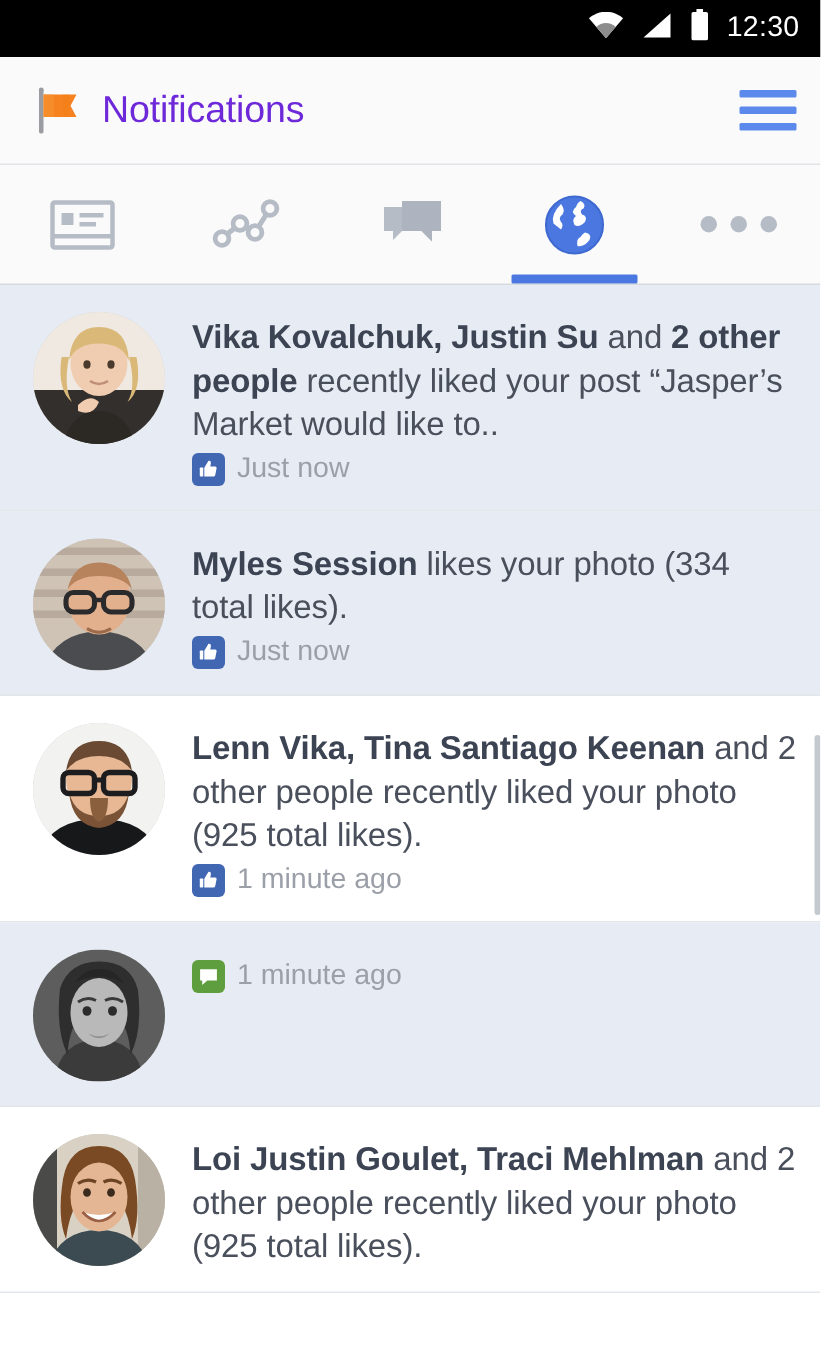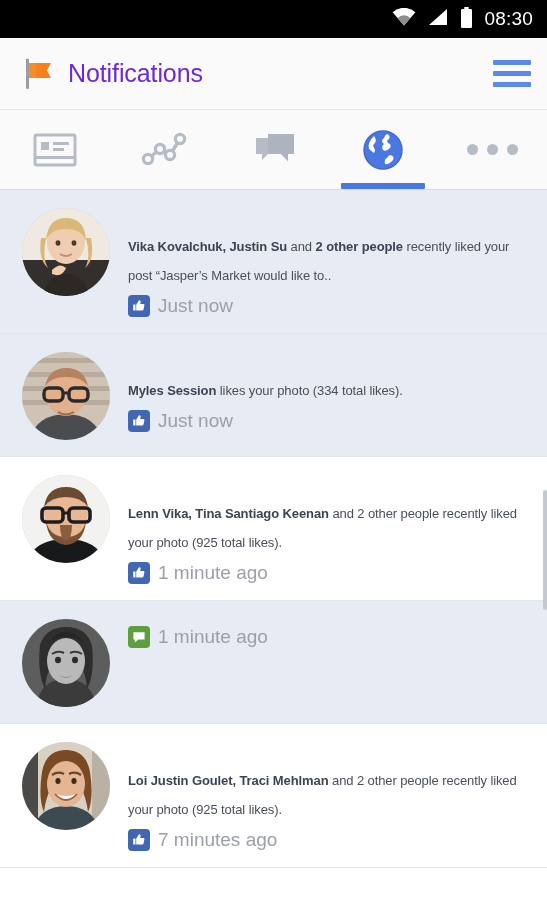--- a/index.html
+++ b/index.html
@@ -78,23 +78,22 @@
   .notif.unread { background: #e7ebf3; }
   .avatar {
     width: 88px; height: 88px; border-radius: 50%;
     flex: 0 0 auto; margin-right: 18px;
     overflow: hidden; position: relative;
     background: #c9ccd1;
   }
   .avatar svg { display: block; width: 100%; height: 100%; }
   .notif-body { flex: 1 1 auto; min-width: 0; padding-top: 2px; }
   .notif-text {
-    font-size: 13px; line-height: 29px; color: #4a4f5c;
+    font-size: 22px; line-height: 29px; color: #4a4f5c;
     letter-spacing: -.1px;
-    margin-top: 22px;
   }
   .notif-text b { font-weight: 700; color: #3c4453; }
   .meta {
     display: flex; align-items: center; gap: 8px; margin-top: 5px;
   }
   .meta-label { font-size: 19px; color: #9b9fa8; text-align: center; }
   .badge {
     width: 22px; height: 22px; border-radius: 4px;
     flex: 0 0 auto; display: flex;
     align-items: center; justify-content: center;
@@ -123,21 +122,21 @@
     <svg width="22" height="18" viewBox="0 0 22 18">
       <path d="M20 1 L20 17 L2 17 Z" fill="#ffffff"></path>
     </svg>
   </span>
   <span class="si">
     <svg width="13" height="21" viewBox="0 0 13 21">
       <rect x="4.3" y="0" width="4.4" height="2" fill="#ffffff"></rect>
       <rect x="1" y="2" width="11" height="19" rx="1.2" fill="#ffffff"></rect>
     </svg>
   </span>
-  <span class="status-clock">08:30</span>
+  <span class="status-clock">12:30</span>
 </div>
 
 <div class="app-header">
   <span class="flag-icon">
     <svg viewBox="0 0 34 34" width="34" height="34">
       <rect x="4" y="2" width="3" height="30" rx="1.2" fill="#9a9ca1"></rect>
       <circle cx="5.5" cy="3" r="1.6" fill="#9a9ca1"></circle>
       <path d="M7 6 L29 6 L25 13.5 L29 21 L7 21 Z" fill="#f5821f"></path>
       <path d="M7 6 L14 6 L14 21 L7 21 Z" fill="#f79233" opacity=".65"></path>
       <path d="M20 6 L24 6 L24 21 L20 21 Z" fill="#ef7d12" opacity=".4"></path>
@@ -334,24 +333,15 @@
      <ellipse cx="36" cy="39" rx="2.6" ry="2.9" fill="#3a2b1d"></ellipse>
      <ellipse cx="52" cy="39" rx="2.6" ry="2.9" fill="#3a2b1d"></ellipse>
      <path d="M30 33 q6 -4 12 -1" stroke="#6b4423" stroke-width="2.2" fill="none"></path>
      <path d="M47 32 q6 -3 12 1" stroke="#6b4423" stroke-width="2.2" fill="none"></path>
      <path d="M33 52 q11 12 22 0 q-11 4 -22 0z" fill="#ffffff"></path>
      <path d="M33 52 q11 12 22 0" stroke="#9a5f45" stroke-width="1.8" fill="none"></path>
         </svg>
       </div>
       <div class="notif-body">
         <div class="notif-text"><b>Loi Justin Goulet, Traci Mehlman</b><span> and 2 other people recently liked your photo (925 total likes).</span></div>
-        <div class="meta">
-          <span class="badge like">
-            <svg width="14" height="14" viewBox="0 0 14 14">
-      <path d="M4.2 5.8 L7 1.2 q1.8 -.3 1.6 1.6 L8.2 5 h3.2 q1.2 0 1 1.2 l-.9 4.4 q-.2 1 -1.3 1 H4.2 z" fill="#fff"></path>
-      <rect x="1.2" y="5.6" width="2.3" height="6" rx=".5" fill="#fff"></rect>
-            </svg>
-          </span>
-          <span class="meta-label">7 minutes ago</span>
-        </div>
       </div>
     </div>
   </div>
 
 </body></html>

